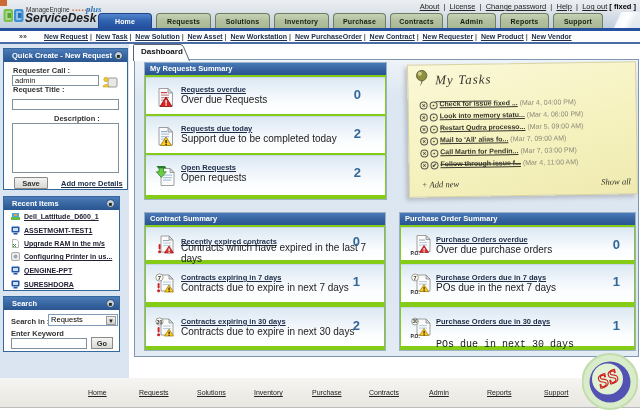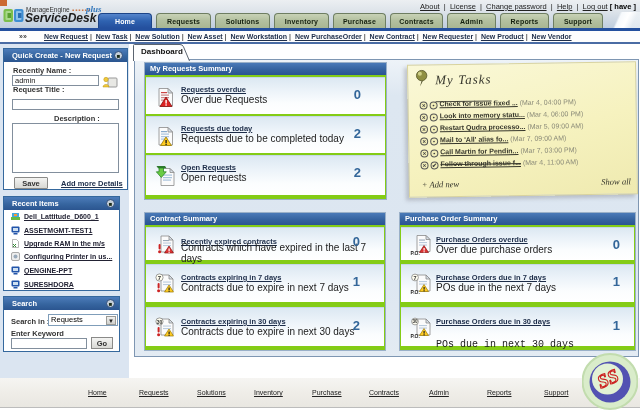--- a/index.html
+++ b/index.html
@@ -111,21 +111,21 @@
       <rect x="4.5" y="5" width="3.5" height="5" fill="#5aa032"></rect>
       <rect x="11" y="1" width="9.5" height="13" rx="2" fill="#3f8fd4"></rect>
       <rect x="13" y="3" width="5.5" height="9" rx="1" fill="#8cc0ea"></rect>
       <rect x="15" y="5" width="3.5" height="5" fill="#2a6fb4"></rect>
     </svg>
   </div>
   <div class="abs" id="mename">ManageEngine</div>
   <div class="abs" id="medots">▪▪▪▪▪▪</div>
   <div class="abs" id="sdname">ServiceDesk</div>
   <div class="abs" id="plus">plus</div>
-  <div class="abs" id="toplinks"><a href="#">About</a> &nbsp;|&nbsp; <a href="#">License</a> &nbsp;|&nbsp; <a href="#">Change password</a> &nbsp;|&nbsp; <a href="#">Help</a> &nbsp;|&nbsp; <a href="#">Log out</a> <b>[ have ]</b></div>
+  <div class="abs" id="toplinks"><a href="#">About</a> &nbsp;|&nbsp; <a href="#">License</a> &nbsp;|&nbsp; <a href="#">Change password</a> &nbsp;|&nbsp; <a href="#">Help</a> &nbsp;|&nbsp; <a href="#">Log out</a> <b>[ fixed ]</b></div>
 
   <div class="tab active" style="left:98px; width:54px;">Home</div>
   <div class="tab" style="left:156px; width:55px;">Requests</div>
   <div class="tab" style="left:215px; width:55px;">Solutions</div>
   <div class="tab" style="left:274px; width:55px;">Inventory</div>
   <div class="tab" style="left:333px; width:53px;">Purchase</div>
   <div class="tab" style="left:390px; width:53px;">Contracts</div>
   <div class="tab" style="left:447px; width:49px;">Admin</div>
   <div class="tab" style="left:500px; width:49px;">Reports</div>
   <div class="tab" style="left:553px; width:50px;">Support</div>
@@ -135,21 +135,21 @@
   <div class="abs" id="quicklinks">
       <span style="position:absolute;left:19px;top:2px;color:#444;">»»</span>
       <div class="in"><a href="#">New Request</a> |&nbsp; <a href="#">New Task</a> |&nbsp; <a href="#">New Solution</a> |&nbsp; <a href="#">New Asset</a> |&nbsp; <a href="#">New Workstation</a> |&nbsp; <a href="#">New PurchaseOrder</a> |&nbsp; <a href="#">New Contract</a> |&nbsp; <a href="#">New Requester</a> |&nbsp; <a href="#">New Product</a> |&nbsp; <a href="#">New Vendor</a></div>
     </div>
   <div class="abs" id="qlline"></div>
 
   <div class="abs" style="left:0; top:44px; width:129px; height:336px; background:#dbe5f1;"></div>
 
   <div class="abs spanel" id="qcreate">
     <div class="sphead">Quick Create - New Request<span class="qicon">■</span></div>
-    <div class="lbl" style="top:17px;">Recently Name :</div>
+    <div class="lbl" style="top:17px;">Requester Call :</div>
     <input class="inp" style="left: 8px; top: 26px; width: 87px; height: 11px;" value="admin">
     <div class="abs" style="left:98px; top:25px;">
       <svg width="16" height="12" viewBox="0 0 16 12">
         <rect x="6" y="2" width="9" height="9" rx="1" fill="#e8e8e4" stroke="#999"></rect>
         <circle cx="4" cy="3.5" r="2.2" fill="#f0c93a" stroke="#b89010" stroke-width="0.5"></circle>
         <path d="M1 11 C1 7.5 7 7.5 7 11 Z" fill="#f0c93a" stroke="#b89010" stroke-width="0.5"></path>
       </svg>
     </div>
     <div class="lbl" style="top:36px;text-align:center;">Request Title :</div>
     <input class="inp" style="left: 8px; top: 50px; width: 107px; height: 11px;">
@@ -229,21 +229,21 @@
             <path d="M13 1.5 l4.5 4.5 h-4.5 z" fill="#d8e0e8" stroke="#8a8a8a" stroke-width="0.8"></path>
             <rect x="6" y="5" width="6" height="1.2" fill="#88aacc"></rect>
             <rect x="6" y="7.5" width="8" height="1.2" fill="#aac4dd"></rect>
             <rect x="6" y="10" width="8" height="1.2" fill="#aac4dd"></rect>
             <rect x="6" y="12.5" width="7" height="1.2" fill="#aac4dd"></rect>
             <path d="M11 11 l5.5 8.5 h-11 z" fill="#ffcc22" stroke="#997700" stroke-width="0.8"></path>
             <rect x="10.4" y="14" width="1.4" height="3.2" fill="#222"></rect>
             <rect x="10.4" y="17.8" width="1.4" height="1.3" fill="#222"></rect>
           </svg></div>
       <a class="tt" href="#">Requests due today</a>
-      <div class="st">Requests due to be completed today</div>
+      <div class="st">Support due to be completed today</div>
       <div class="ct">2</div>
     </div>
     <div class="prow" style="top:92px; height:40px;">
       <div class="ic"><svg width="22" height="22" viewBox="0 0 22 22">
             <path d="M6 3.5 h9 l4 4 v13 h-13 z" fill="#fbfbfb" stroke="#8a8a8a" stroke-width="0.8"></path>
             <path d="M15 3.5 l4 4 h-4 z" fill="#d8e0e8" stroke="#8a8a8a" stroke-width="0.8"></path>
             <rect x="8" y="9.5" width="9" height="1.2" fill="#aac4dd"></rect>
             <rect x="8" y="12" width="9" height="1.2" fill="#aac4dd"></rect>
             <rect x="8" y="14.5" width="8" height="1.2" fill="#aac4dd"></rect>
             <path d="M1.5 1 h8.5 l1.5 2.2 h-8.5 z" fill="#2e7a2e"></path>

